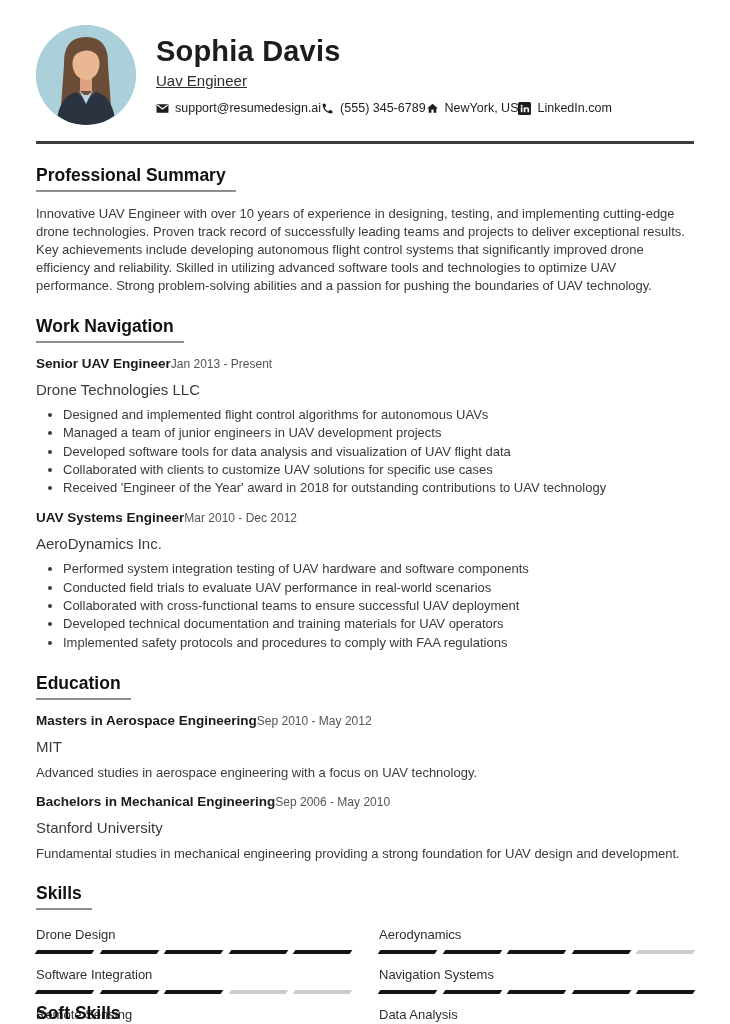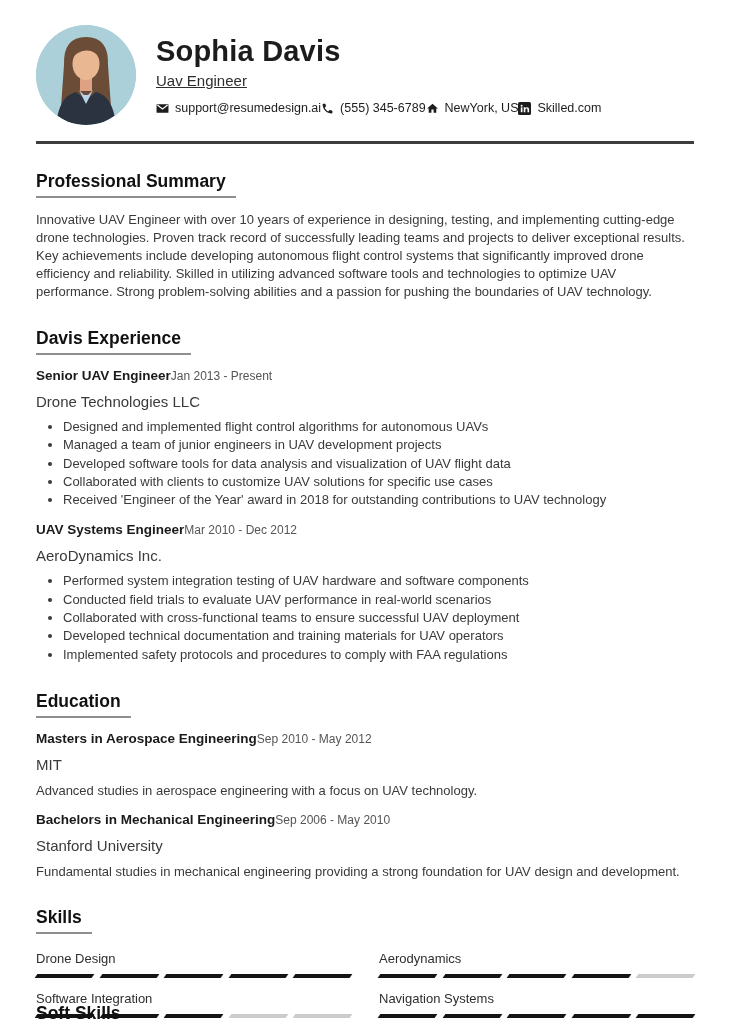--- a/index.html
+++ b/index.html
@@ -38,21 +38,21 @@
   .job-title-line{font-size:15px;color:#2d2d2d;margin:0 0 12px 0;text-decoration:underline;}
   .contact-row{display:flex;align-items:center;font-size:12.5px;color:#1d1d1d;}
   .contact-item{display:flex;align-items:center;gap:6px;white-space:nowrap;}
   .contact-item svg{width:13px;height:13px;flex:0 0 auto;}
   .header-divider{border:0;border-top:3px solid var(--divider);margin:16px 0 0 0;}
 
   
   .section{margin:0;}
   .section-heading{
     display:inline-block;
-    margin:27px 0 0 0;
+    margin:21px 0 0 0;
     font-size:17.5px;line-height:21px;font-weight:bold;color:var(--heading-text);
     border-bottom:2px solid var(--heading-underline);
     padding:0 10px 4px 0;
   }
   .summary-text{
     margin:13px 0 0 0;font-size:13px;line-height:18px;color:var(--body-text);
   }
 
   .entry{margin-top:12px;}
   .entry-head{display:flex;justify-content:flex-start;align-items:baseline;}
@@ -126,35 +126,35 @@
           </svg>
           <span>NewYork, US</span>
         </span>
         <span class="contact-item">
           <svg viewBox="0 0 24 24" aria-hidden="true">
             <rect width="24" height="24" rx="3" fill="currentColor"></rect>
             <circle cx="6.7" cy="6.9" r="1.9" fill="#ffffff"></circle>
             <rect x="5.2" y="9.8" width="3" height="9" fill="#ffffff"></rect>
             <path d="M10.6 9.8h2.9v1.4c.5-.9 1.6-1.6 3.1-1.6 2.4 0 3.9 1.6 3.9 4.3v4.9h-3v-4.5c0-1.3-.6-2.1-1.7-2.1-1.1 0-2.2.8-2.2 2.3v4.3h-3z" fill="#ffffff"></path>
           </svg>
-          <span>Skilled.com</span>
+          <span>LinkedIn.com</span>
         </span>
       </div>
     </div>
   </header>
 
   <hr class="header-divider">
 
   <section class="section">
     <h2 class="section-heading">Professional Summary</h2>
     <p class="summary-text">Innovative UAV Engineer with over 10 years of experience in designing, testing, and implementing cutting-edge drone technologies. Proven track record of successfully leading teams and projects to deliver exceptional results. Key achievements include developing autonomous flight control systems that significantly improved drone efficiency and reliability. Skilled in utilizing advanced software tools and technologies to optimize UAV performance. Strong problem-solving abilities and a passion for pushing the boundaries of UAV technology.</p>
   </section>
 
   <section class="section">
-    <h2 class="section-heading">Davis Experience</h2>
+    <h2 class="section-heading">Work Navigation</h2>
     <div>
   <article class="entry">
     <div class="entry-head">
       <h3 class="entry-title">Senior UAV Engineer</h3>
       <span class="entry-dates">Jan 2013 - Present</span>
     </div>
     <div class="entry-sub">Drone Technologies LLC</div>
     <ul class="bullets">
             <li>Designed and implemented flight control algorithms for autonomous UAVs</li>
             <li>Managed a team of junior engineers in UAV development projects</li>

